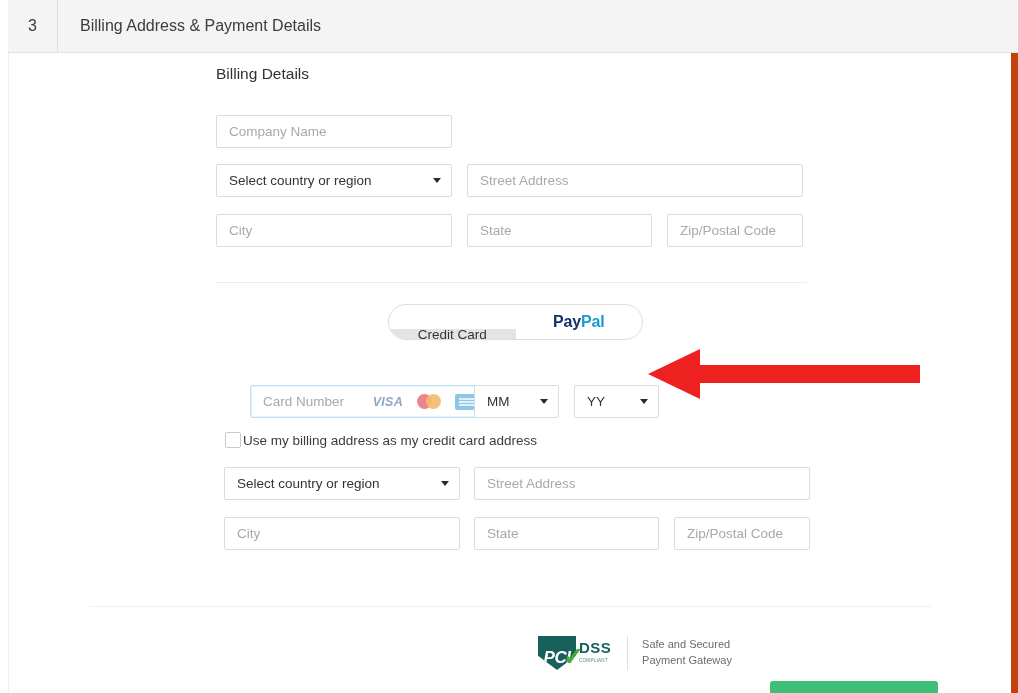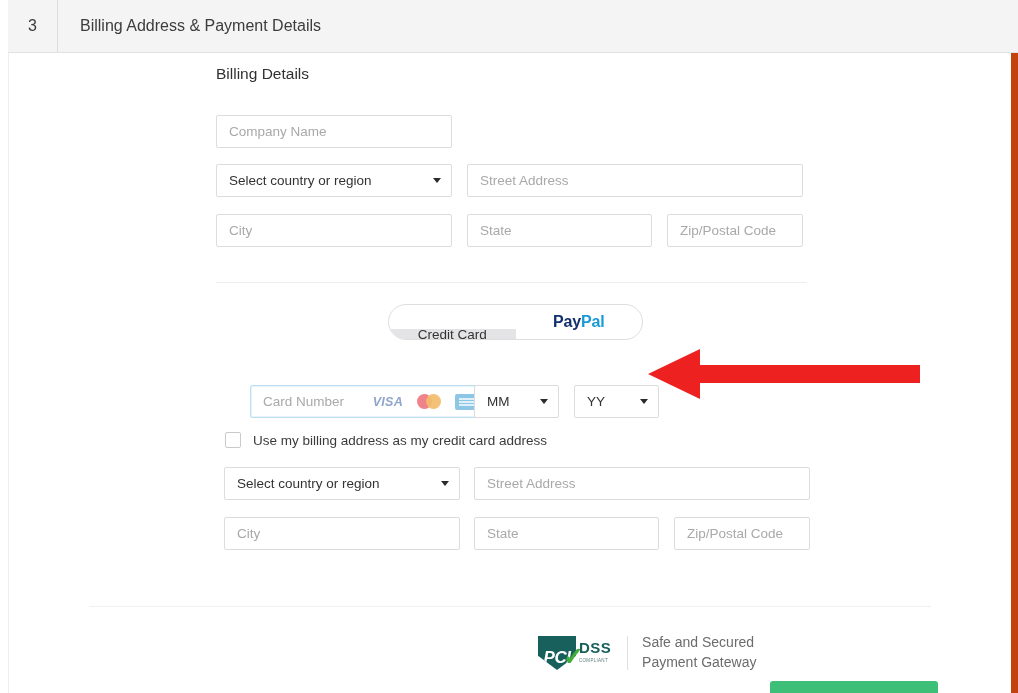--- a/index.html
+++ b/index.html
@@ -238,21 +238,21 @@
     background: #fbf3e0;
   }
 
   
   .checkrow {
     position: absolute;
     left: 216px;
     top: 379px;
     display: flex;
     align-items: center;
-    gap: 12px;
+    gap: 2px;
   }
   .checkbox {
     width: 16px;
     height: 16px;
     border: 1px solid #c9c9c9;
     border-radius: 2px;
     background: #fff;
     box-sizing: border-box;
   }
   .checkrow-label {
@@ -343,21 +343,21 @@
     letter-spacing: 0.3px;
     margin-top: 1px;
   }
   .pci-sep {
     width: 1px;
     height: 34px;
     background: #e0e0e1;
     margin: 0 14px 0 16px;
   }
   .pci-text {
-    font-size: 14px;
+    font-size: 11px;
     color: #6c6c6c;
     line-height: 1.42;
   }
 
   .pay-button {
     position: absolute;
     left: 761px;
     top: 628px;
     width: 168px;
     height: 43px;

